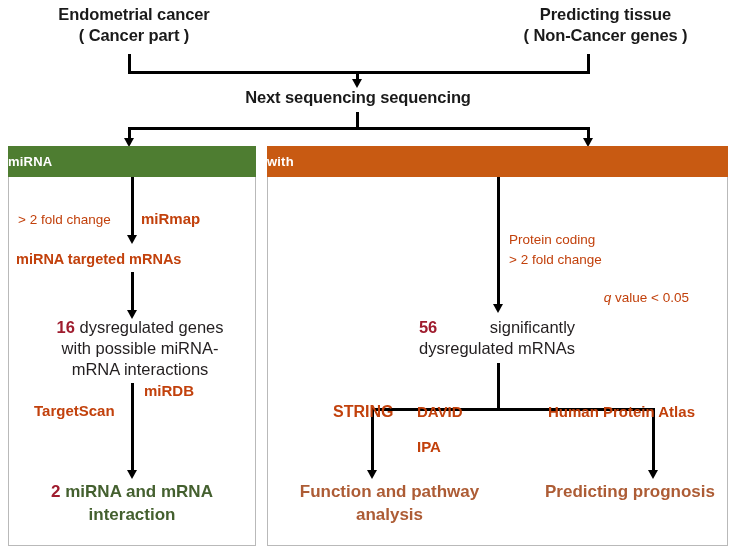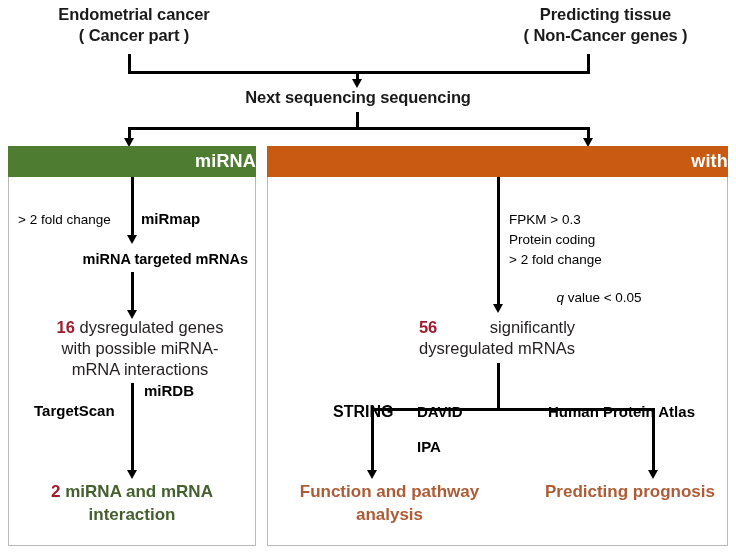--- a/index.html
+++ b/index.html
@@ -56,37 +56,37 @@
     position: absolute;
     border: 1px solid #b9b9b9;
     background: #ffffff;
     box-sizing: border-box;
   }
   .panel-head {
     position: absolute;
     box-sizing: border-box;
     color: #ffffff;
     font-weight: bold;
-    font-size: 18px;
+    font-size: 13px;
     display: flex;
     align-items: center;
-    justify-content: flex-end;
+    justify-content: flex-start;
     letter-spacing: 0.2px;
   }
 
   
   .txt {
     position: absolute;
     font-size: 13.5px;
     line-height: 18px;
-    color: #000000;
+    color: #c2410c;
     white-space: pre-line;
   }
   .txt.b { font-weight: bold; }
-  .txt.c { text-align: right; }
+  .txt.c { text-align: left; }
   .big {
     position: absolute;
     font-size: 16.5px;
     line-height: 21px;
     text-align: center;
     color: #231f20;
   }
   .num { color: #9f1c2e; font-weight: bold; }
   .res {
     position: absolute;
@@ -163,24 +163,23 @@
   </div>
 
   <div class="panel" style="left:267px; top:146px; width:461px; height:400px;"></div>
   <div class="panel-head" style="left:267px; top:146px; width:461px; height:31px; background:#c85a12;">
     <span>with</span>
   </div>
 
   <div class="vline" style="left:497px; top:177px; height:130px;"></div>
   <div class="arrowhead" style="left:493px; top:304px;"></div>
 
-  <div class="txt" style="left:509px; top:211px; width:180px; text-align:left;">FPKM &gt; 0.3</div>
   <div class="txt" style="left:509px; top:231px; width:180px; text-align:left;">Protein coding</div>
   <div class="txt" style="left:509px; top:251px; width:180px; text-align:left;">&gt; 2 fold change</div>
-  <div class="txt" style="left:509px; top:271px; width:180px; text-align:center;">
+  <div class="txt" style="left:509px; top:271px; width:180px; text-align:right;">
     <span class="ital">q</span><span> value &lt; 0.05</span>
   </div>
 
   <div class="big" style="left:377px; top:317px; width:240px;">
     <span class="num">56</span><span style="white-space:pre-line;margin-left:48px;"> significantly
 dysregulated mRNAs</span>
   </div>
 
   <div class="vline" style="left:497px; top:363px; height:48px;"></div>
   <div class="hline" style="left:371px; top:408px; width:284px;"></div>

